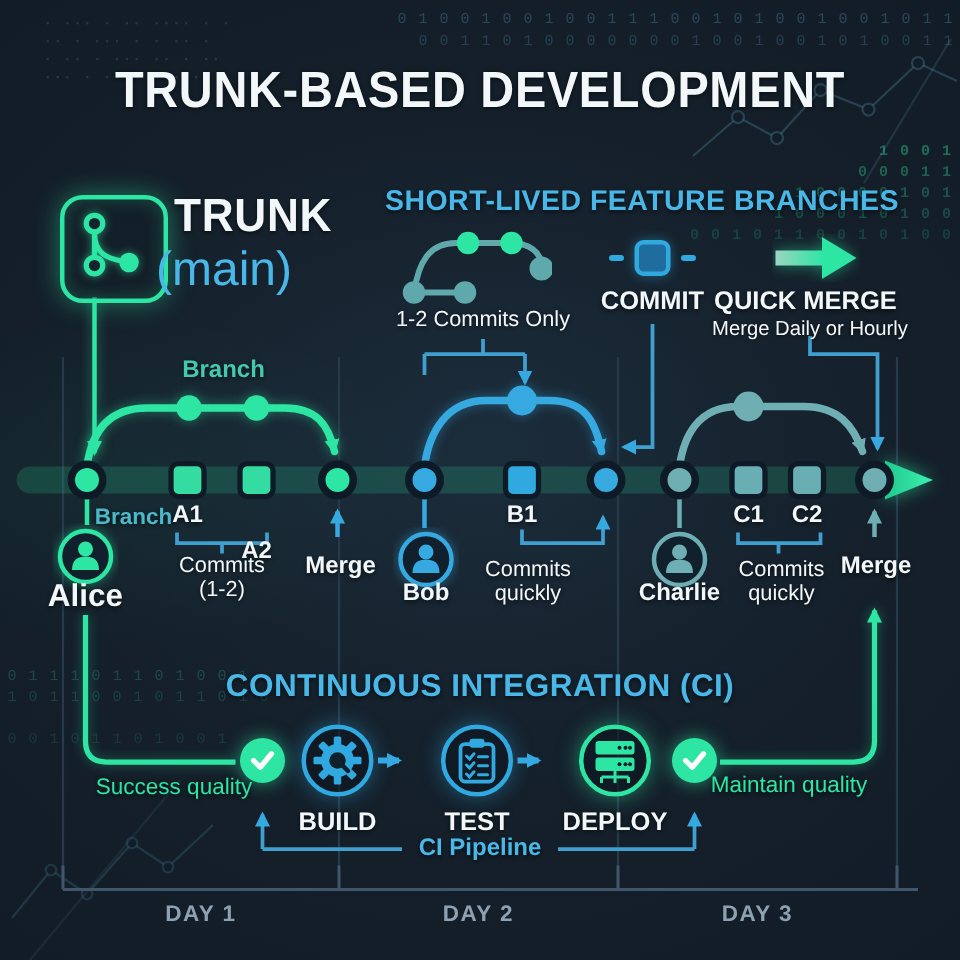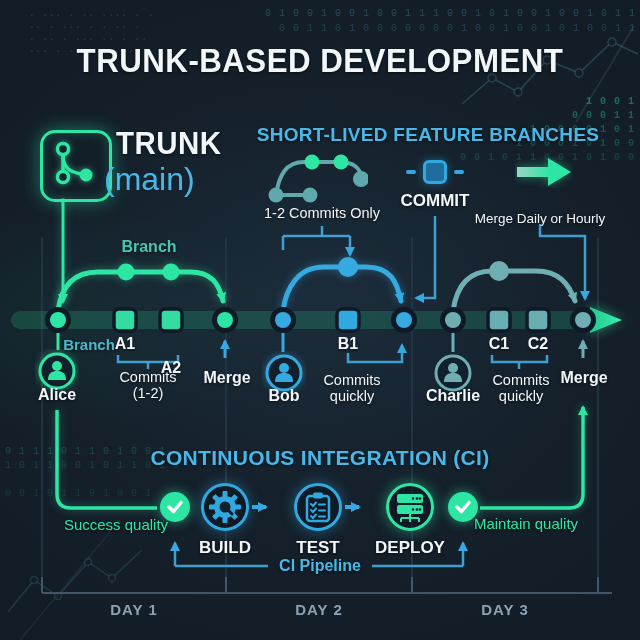--- a/index.html
+++ b/index.html
@@ -253,20 +253,21 @@
       <linearGradient id="gQM" x1="0" y1="0" x2="1" y2="0">
         <stop offset="0" stop-color="#9bd4c0"></stop>
           <stop offset="1" stop-color="#2ee6a3"></stop>
       </linearGradient>
     </defs>
     <g style="filter:drop-shadow(0 0 5px rgba(46,230,163,.5));">
       <rect x="2" y="11" width="32" height="10" fill="url(#gQM)"></rect>
       <polygon points="33,2 56,16 33,30" fill="#2ee6a3"></polygon>
     </g>
   </svg>
+  <div class="lbl white xbold shadow" style="left:537px;top:191px;font-size:17px;">QUICK MERGE</div>
   <div class="lbl white shadow" style="left:540px;top:211px;font-size:13.5px;">Merge Daily or Hourly</div>
 
   <div class="lbl tealTxt bold shadow" style="left:149px;top:238px;font-size:16px;">Branch</div>
   <div class="lbl cyanTxt bold shadow" style="left:89px;top:336px;font-size:15px;">Branch</div>
 
   <div class="lbl white xbold shadow" style="left:125px;top:335px;font-size:16px;">A1</div>
   <div class="lbl white xbold shadow" style="left:171px;top:335px;font-size:16px;margin-top:24px;">A2</div>
   <div class="lbl white xbold shadow" style="left:348px;top:335px;font-size:16px;">B1</div>
   <div class="lbl white xbold shadow" style="left:499px;top:335px;font-size:16px;">C1</div>
   <div class="lbl white xbold shadow" style="left:538px;top:335px;font-size:16px;">C2</div>
@@ -287,21 +288,21 @@
     <span>quickly</span>
   </div>
 
   <svg class="abs avatar" style="left:57px;top:371px;">
     <circle cx="22" cy="22" r="17" fill="#10202c" stroke="#2ee6a3" stroke-width="3" style="filter:drop-shadow(0 0 4px rgba(46,230,163,.5));"></circle>
     <g fill="#2ee6a3">
       <circle cx="22" cy="17" r="5"></circle>
       <path d="M13,31 C13,24 17,22 22,22 C27,22 31,24 31,31 Z"></path>
     </g>
   </svg>
-  <div class="lbl white bold shadow" style="left:57px;top:386px;font-size:16px;">Alice</div>
+  <div class="lbl white bold shadow" style="left:57px;top:386px;font-size:21px;">Alice</div>
 
   <svg class="abs avatar" style="left:284px;top:373px;">
     <circle cx="22" cy="22" r="17" fill="#10202c" stroke="#36a9e1" stroke-width="3" style="filter:drop-shadow(0 0 4px rgba(54,169,225,.5));"></circle>
     <g fill="#36a9e1">
       <circle cx="22" cy="17" r="5"></circle>
       <path d="M13,31 C13,24 17,22 22,22 C27,22 31,24 31,31 Z"></path>
     </g>
   </svg>
   <div class="lbl white bold shadow" style="left:284px;top:387px;font-size:16px;">Bob</div>
 

